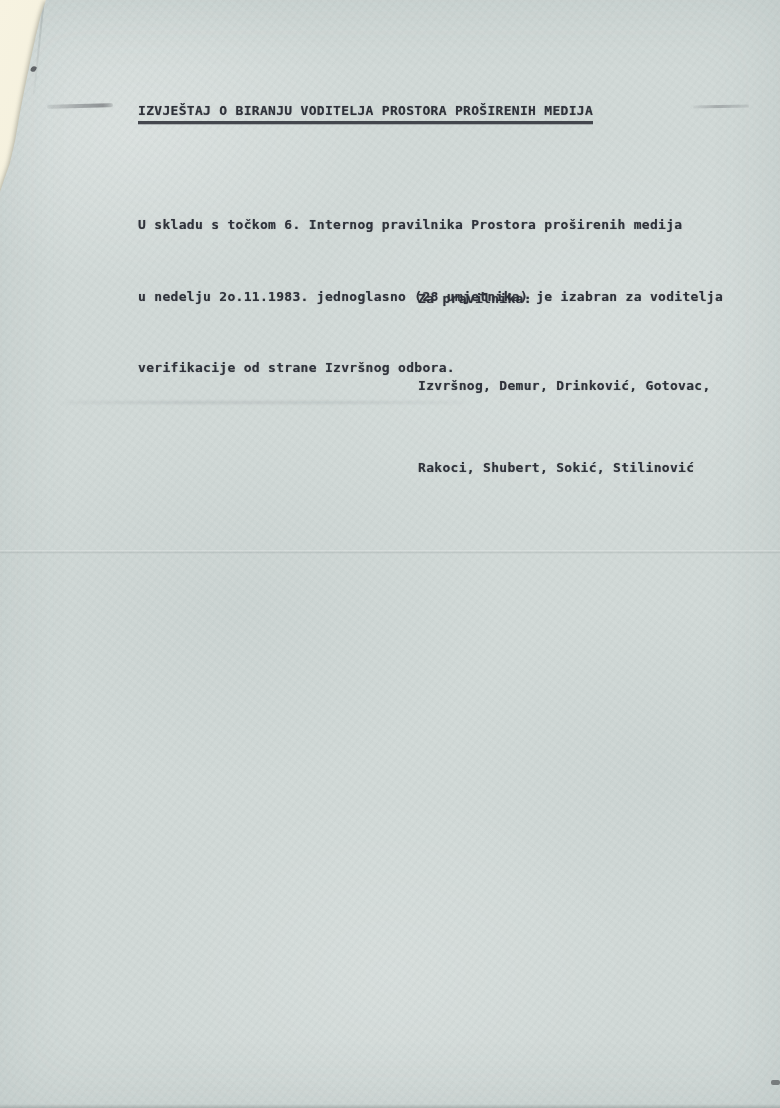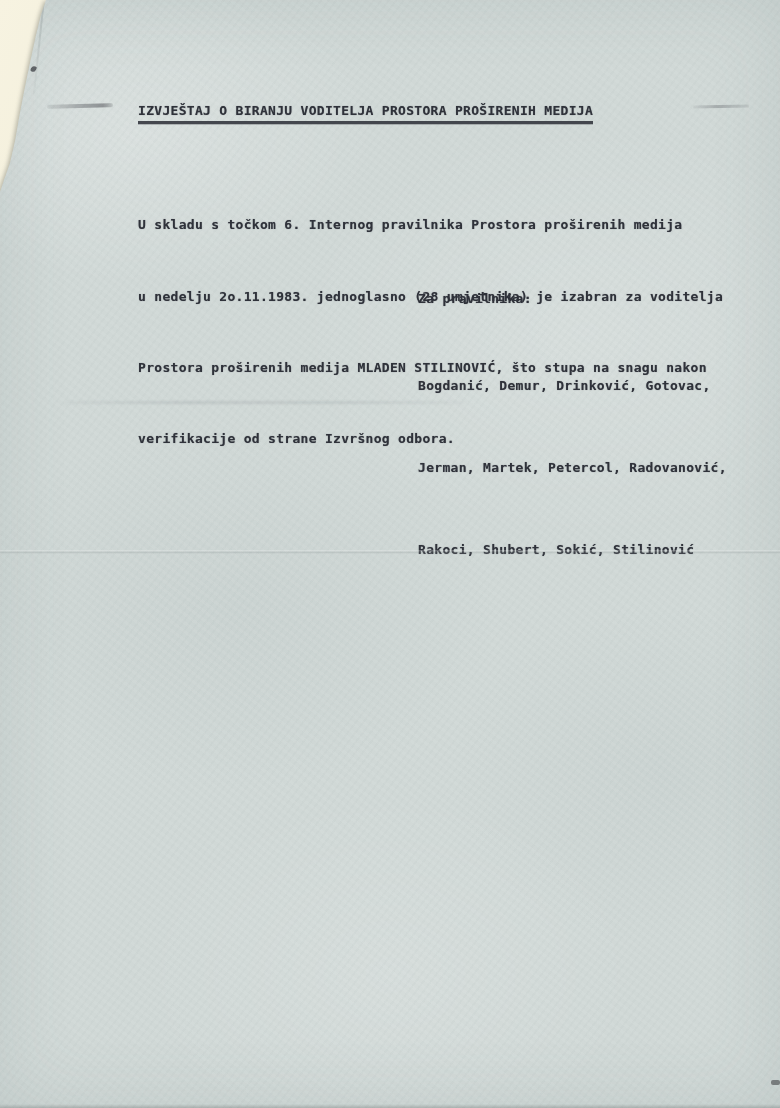--- a/index.html
+++ b/index.html
@@ -127,29 +127,27 @@
       <div class="fold-crease"></div>
       <div class="ink-speck"></div>
       <div class="smudge-left"></div>
       <div class="smudge-right"></div>
 
       <div class="txt title">IZVJEŠTAJ O BIRANJU VODITELJA PROSTORA PROŠIRENIH MEDIJA</div>
 
       <div class="txt para">
         <div>U skladu s točkom 6. Internog pravilnika Prostora proširenih medija</div>
         <div>u nedelju 2o.11.1983. jednoglasno (28 umjetnika) je izabran za voditelja</div>
-        <div>Prostora proširenih medija MLADEN STILINOVIĆ, što stupa na snagu nakon</div>
         <div>verifikacije od strane Izvršnog odbora.</div>
       </div>
 
       <div class="txt initiative-heading">Za pravilnika:</div>
 
       <div class="txt names">
-        <div>Bogdanić, Demur, Drinković, Gotovac,</div>
-        <div>Jerman, Martek, Petercol, Radovanović,</div>
+        <div>Izvršnog, Demur, Drinković, Gotovac,</div>
         <div>Rakoci, Shubert, Sokić, Stilinović</div>
       </div>
 
       <div class="pencil-streak"></div>
       <div class="crease"></div>
       <div class="edge-mark-br"></div>
       <div class="bottom-shade"></div>
     </div>
   </div>
 </div>

